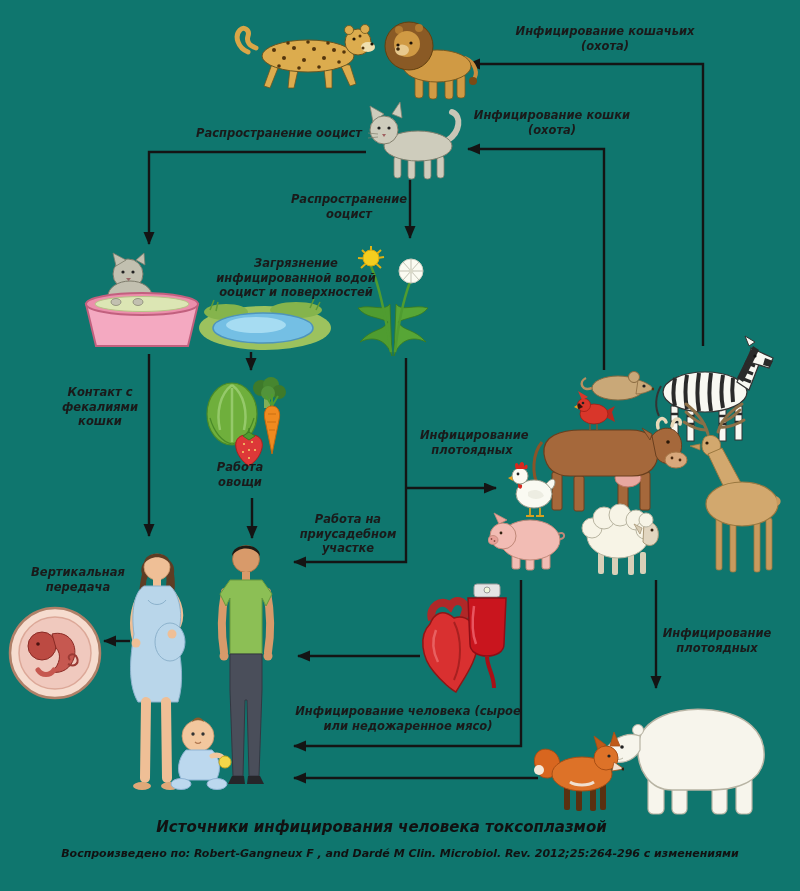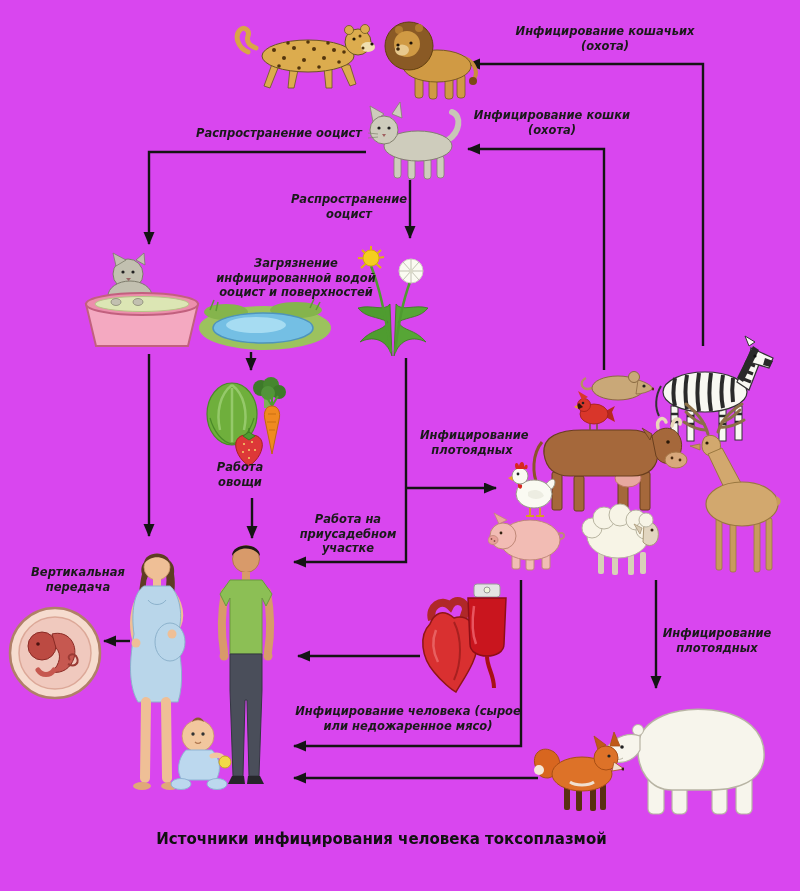--- a/index.html
+++ b/index.html
@@ -1,22 +1,22 @@
 <!DOCTYPE html>
 <html><head>
 <meta charset="utf-8">
 <style>
   * { margin:0; padding:0; box-sizing:border-box; }
   body { font-family:"DejaVu Sans","Liberation Sans",sans-serif; background:#ffffff; }
-  .canvas { position:relative; width:800px; height:891px; background:#d946ef; overflow:hidden; }
+  .canvas { position:relative; width:800px; height:891px; background:#0f766e; overflow:hidden; }
   .arrows { position:absolute; left:0; top:0; pointer-events:none; }
   .illus { position:absolute; }
   .illus svg { display:block; width:100%; height:100%; }
   .lbl { position:absolute; font-weight:bold; font-style:italic; font-size:11.5px; line-height:1.28; color:#1A1A1A; text-align:center; }
-  .caption-title { position:absolute; left:0; top:818px; width:763px; text-align:center; font-weight:bold; font-size:15px; color:#111;margin-top:12px; }
+  .caption-title { position:absolute; left:0; top:818px; width:763px; text-align:center; font-weight:bold; font-style:italic; font-size:15px; color:#111; }
   .caption-attr { position:absolute; left:0; top:847px; width:800px; text-align:center; font-weight:bold; font-style:italic; font-size:11px; color:#111; }
 </style>
 </head>
 <body>
 
 <div class="canvas">
 
   <svg class="arrows" width="800" height="891" viewBox="0 0 800 891">
     <defs>
       <marker id="ah" markerUnits="userSpaceOnUse" markerWidth="14" markerHeight="12" refX="12" refY="5.5" orient="auto">
@@ -467,22 +467,24 @@
       <circle cx="79" cy="34" r="1.6" fill="#222222"></circle>
       <circle cx="93" cy="47" r="1.5" fill="#332211"></circle>
     </svg>
   </div>
 
   <div class="lbl" style="left:505px; top:24px; width:200px;">Инфицирование кошачьих (охота)</div>
   <div class="lbl" style="left:472px; top:108px; width:160px;">Инфицирование кошки (охота)</div>
   <div class="lbl" style="left:190px; top:126px; width:178px;">Распространение ооцист</div>
   <div class="lbl" style="left:290px; top:192px; width:118px;">Распространение ооцист</div>
   <div class="lbl" style="left:196px; top:256px; width:200px;">Загрязнение инфицированной водой ооцист и поверхностей</div>
+  <div class="lbl" style="left:52px; top:385px; width:96px;">Контакт с фекалиями кошки</div>
   <div class="lbl" style="left:198px; top:460px; width:84px;">Работа овощи</div>
   <div class="lbl" style="left:22px; top:565px; width:112px;">Вертикальная передача</div>
   <div class="lbl" style="left:294px; top:512px; width:108px;font-style:italic;">Работа на приусадебном участке</div>
   <div class="lbl" style="left:420px; top:428px; width:104px;">Инфицирование плотоядных</div>
   <div class="lbl" style="left:288px; top:704px; width:240px;">Инфицирование человека (сырое или недожаренное мясо)</div>
   <div class="lbl" style="left:658px; top:626px; width:118px;">Инфицирование плотоядных</div>
 
   <div class="caption-title">Источники инфицирования человека токсоплазмой</div>
+  <div class="caption-attr">Воспроизведено по: Robert-Gangneux F , and Dardé M Clin. Microbiol. Rev. 2012;25:264-296 с изменениями</div>
 
 </div>
 
 </body></html>

